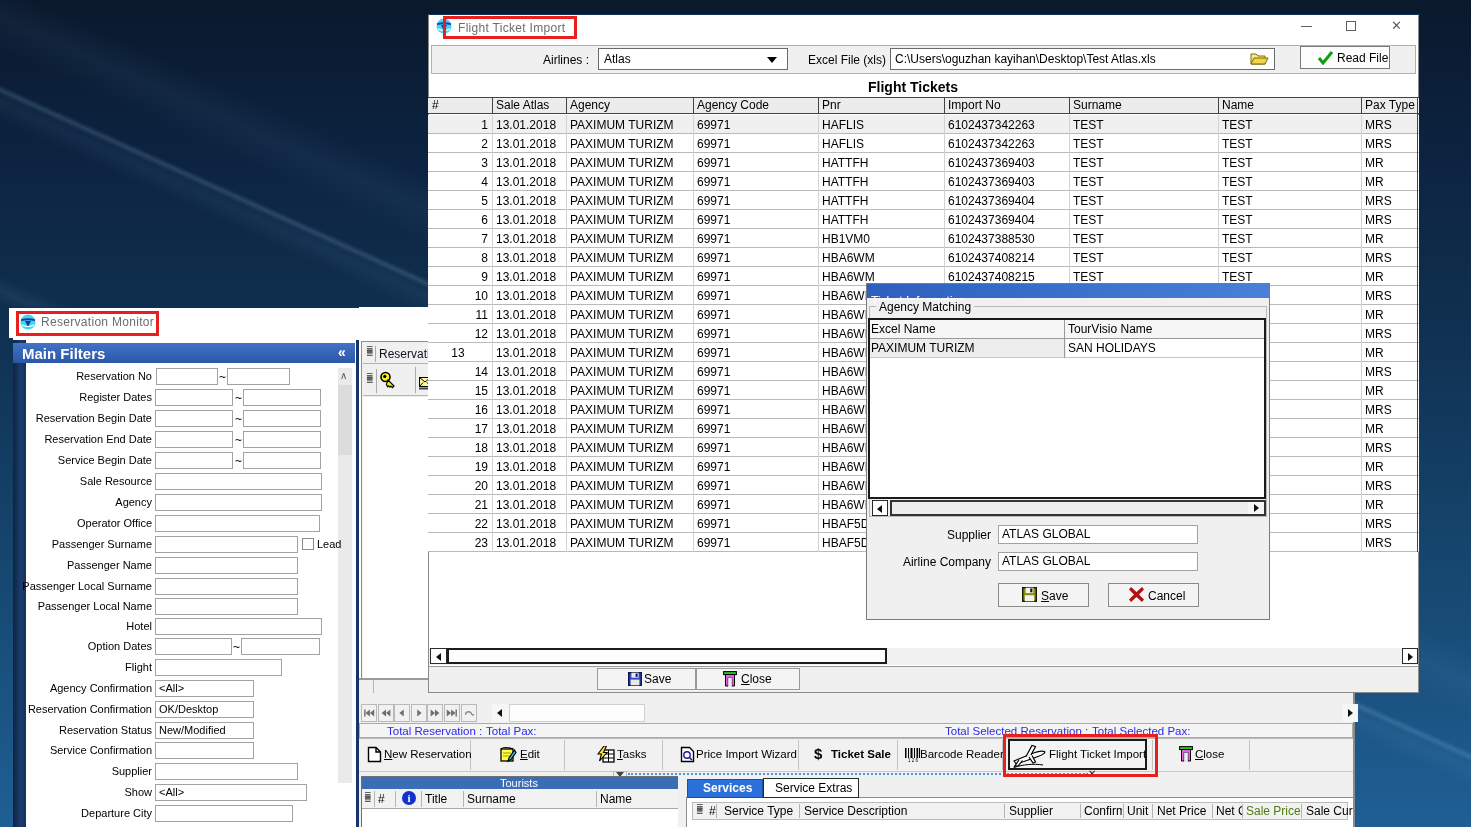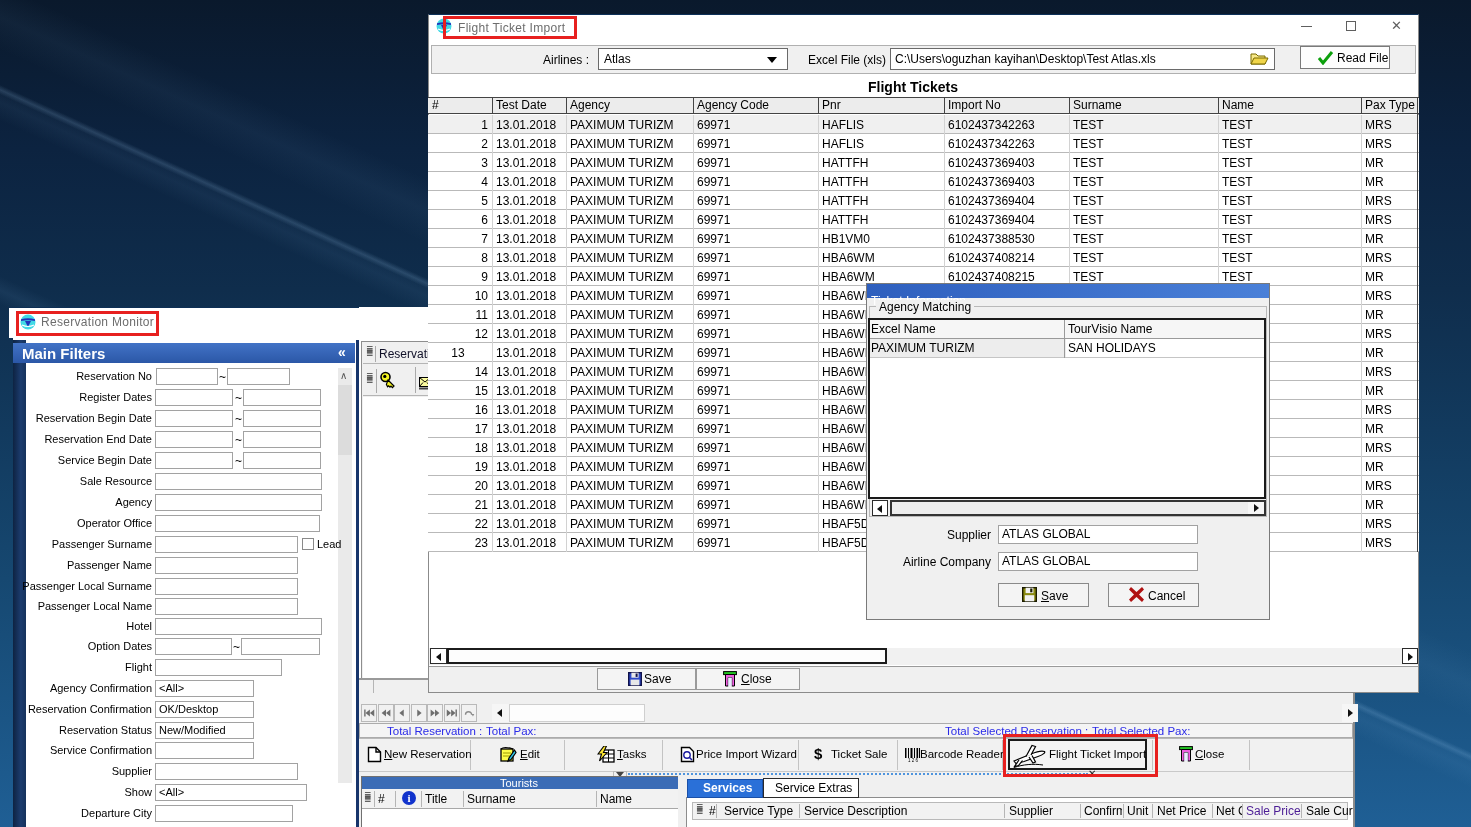--- a/index.html
+++ b/index.html
@@ -151,21 +151,21 @@
       <path d="M7 0 L1 8 H4.5 L2.5 15 L10 6.5 H6.5 L9.5 0 Z" fill="#ffe832" stroke="#000" stroke-width="1.1"></path>
     </svg></div>
 <div class="txt" style="left:617px;top:748px;font-size:11.5px;color:#000;"><span style="text-decoration:underline;">T</span>asks</div>
 <div class="abs" style="left:680px;top:746px;"><svg width="15" height="17" viewBox="0 0 15 17">
       <path d="M1.5 1.5 H9.5 L13.5 5.5 V15.5 H1.5 Z" fill="#fff" stroke="#000" stroke-width="1.4"></path>
       <circle cx="7" cy="9" r="3.2" fill="none" stroke="#1a1aa0" stroke-width="1.4"></circle>
       <path d="M9.3 11.3 L12 14" stroke="#1a1aa0" stroke-width="1.6"></path>
     </svg></div>
 <div class="txt" style="left:696px;top:748px;font-size:11.5px;color:#000;">Price Import Wizard</div>
 <div class="txt" style="left:814px;top:745px;font-size:15px;font-weight:bold;color:#000;">$</div>
-<div class="txt" style="left:831px;top:748px;font-size:11.5px;color:#000;">Ticket Sale</div>
+<div class="txt" style="left:831px;top:748px;font-size:11.5px;color:#000;font-weight:bold;">Ticket Sale</div>
 <div class="abs" style="left:905px;top:747px;"><svg width="15" height="15" viewBox="0 0 15 15">
       <g fill="#000">
         <rect x="0" y="1" width="1.5" height="10"></rect>
         <rect x="3" y="1" width="1" height="10"></rect>
         <rect x="5.5" y="1" width="2" height="10"></rect>
         <rect x="9" y="1" width="1" height="10"></rect>
         <rect x="11.5" y="1" width="1.6" height="10"></rect>
         <rect x="14" y="1" width="1" height="10"></rect>
       </g>
       <text x="3" y="15" font-size="4.5" fill="#000" font-family="Liberation Sans">1 2 6</text>
@@ -227,21 +227,21 @@
 <div class="abs" style="left:1301px;top:804px;width:1px;height:14px;background:#b5b5b5;"></div>
 <div class="abs" style="left:696px;top:805px;width:8px;height:11px;color:#333;font-size:9px;line-height:4px;">≣<br>≣</div>
 <div class="txt" style="left:709px;top:804px;font-size:12px;color:#000;">#</div>
 <div class="txt" style="left:724px;top:804px;font-size:12px;color:#000;">Service Type</div>
 <div class="txt" style="left:804px;top:804px;font-size:12px;color:#000;">Service Description</div>
 <div class="txt" style="left:1009px;top:804px;font-size:12px;color:#000;">Supplier</div>
 <div class="txt" style="left:1084px;top:804px;font-size:12px;color:#000;width:38px;overflow:hidden;">Confirm</div>
 <div class="txt" style="left:1127px;top:804px;font-size:12px;color:#000;">Unit</div>
 <div class="txt" style="left:1157px;top:804px;font-size:12px;color:#000;">Net Price</div>
 <div class="txt" style="left:1216px;top:804px;font-size:12px;color:#000;width:26px;overflow:hidden;">Net C</div>
-<div class="txt" style="left:1246px;top:804px;font-size:12px;color:#4c1d95;">Sale Price</div>
+<div class="txt" style="left:1246px;top:804px;font-size:12px;color:#4d7c0f;">Sale Price</div>
 <div class="txt" style="left:1306px;top:804px;font-size:12px;color:#000;">Sale Cur</div>
 <div class="abs" style="left:9px;top:307px;width:350px;height:31px;background:#fff;border-top:1px solid #0d2f55;"></div>
 <div class="abs" style="left:13px;top:337px;width:346px;height:490px;background:#fff;"></div>
 <div class="abs" style="left:13px;top:340px;width:13px;height:487px;background:linear-gradient(90deg,#0e2342,#1c3c6e 60%,#16325c);"></div>
 <div class="abs" style="left:20px;top:314px;"><svg width="16" height="16" viewBox="0 0 16 16">
       <circle cx="8" cy="8" r="7.5" fill="#41d9e6"></circle>
       <path d="M1 5.2 Q8 3.4 15 5.2 L15 7 Q8 5.4 1 7 Z" fill="#2233bb"></path>
       <path d="M5 7 L11 7 L8 13 Z" fill="#2233bb"></path>
       <path d="M2 11 Q8 14 14 11" stroke="#fff" stroke-width="1.2" fill="none"></path>
     </svg></div>
@@ -337,21 +337,21 @@
  <path d="M1 13 L4 7 H18 L15 13 Z" fill="#f0d54a" stroke="#7a6a00" stroke-width="1"></path>
   </svg>
 <div class="abs" style="left:1300px;top:46px;width:90px;height:23px;background:#fdfdfd;border:1px solid #7a7a7a;"></div>
 <svg class="abs" style="left:1317px;top:50px;" width="17" height="15" viewBox="0 0 17 15">
     <path d="M2 8 L6 13 L15 2" fill="none" stroke="#0ca00c" stroke-width="3"></path>
   </svg>
 <div class="txt" style="left:1337px;top:51px;font-size:12px;color:#000;">Read File</div>
 <div class="txt" style="left:868px;top:79px;font-size:14px;font-weight:bold;color:#000;">Flight Tickets</div>
 <div class="abs" style="left:428px;top:97px;width:991px;height:17px;background:#ececec;border-top:1px solid #444;border-bottom:1px solid #444;"></div>
 <div class="txt" style="left:432px;top:98px;font-size:12px;color:#000;">#</div>
-<div class="txt" style="left:496px;top:98px;font-size:12px;color:#000;">Test Date</div>
+<div class="txt" style="left:496px;top:98px;font-size:12px;color:#000;">Sale Atlas</div>
 <div class="txt" style="left:570px;top:98px;font-size:12px;color:#000;">Agency</div>
 <div class="txt" style="left:697px;top:98px;font-size:12px;color:#000;">Agency Code</div>
 <div class="txt" style="left:822px;top:98px;font-size:12px;color:#000;">Pnr</div>
 <div class="txt" style="left:948px;top:98px;font-size:12px;color:#000;">Import No</div>
 <div class="txt" style="left:1073px;top:98px;font-size:12px;color:#000;">Surname</div>
 <div class="txt" style="left:1222px;top:98px;font-size:12px;color:#000;">Name</div>
 <div class="txt" style="left:1365px;top:98px;font-size:12px;color:#000;">Pax Type</div>
 <div class="abs" style="left:492px;top:97px;width:1px;height:17px;background:#444;"></div>
 <div class="abs" style="left:566px;top:97px;width:1px;height:17px;background:#444;"></div>
 <div class="abs" style="left:693px;top:97px;width:1px;height:17px;background:#444;"></div>

